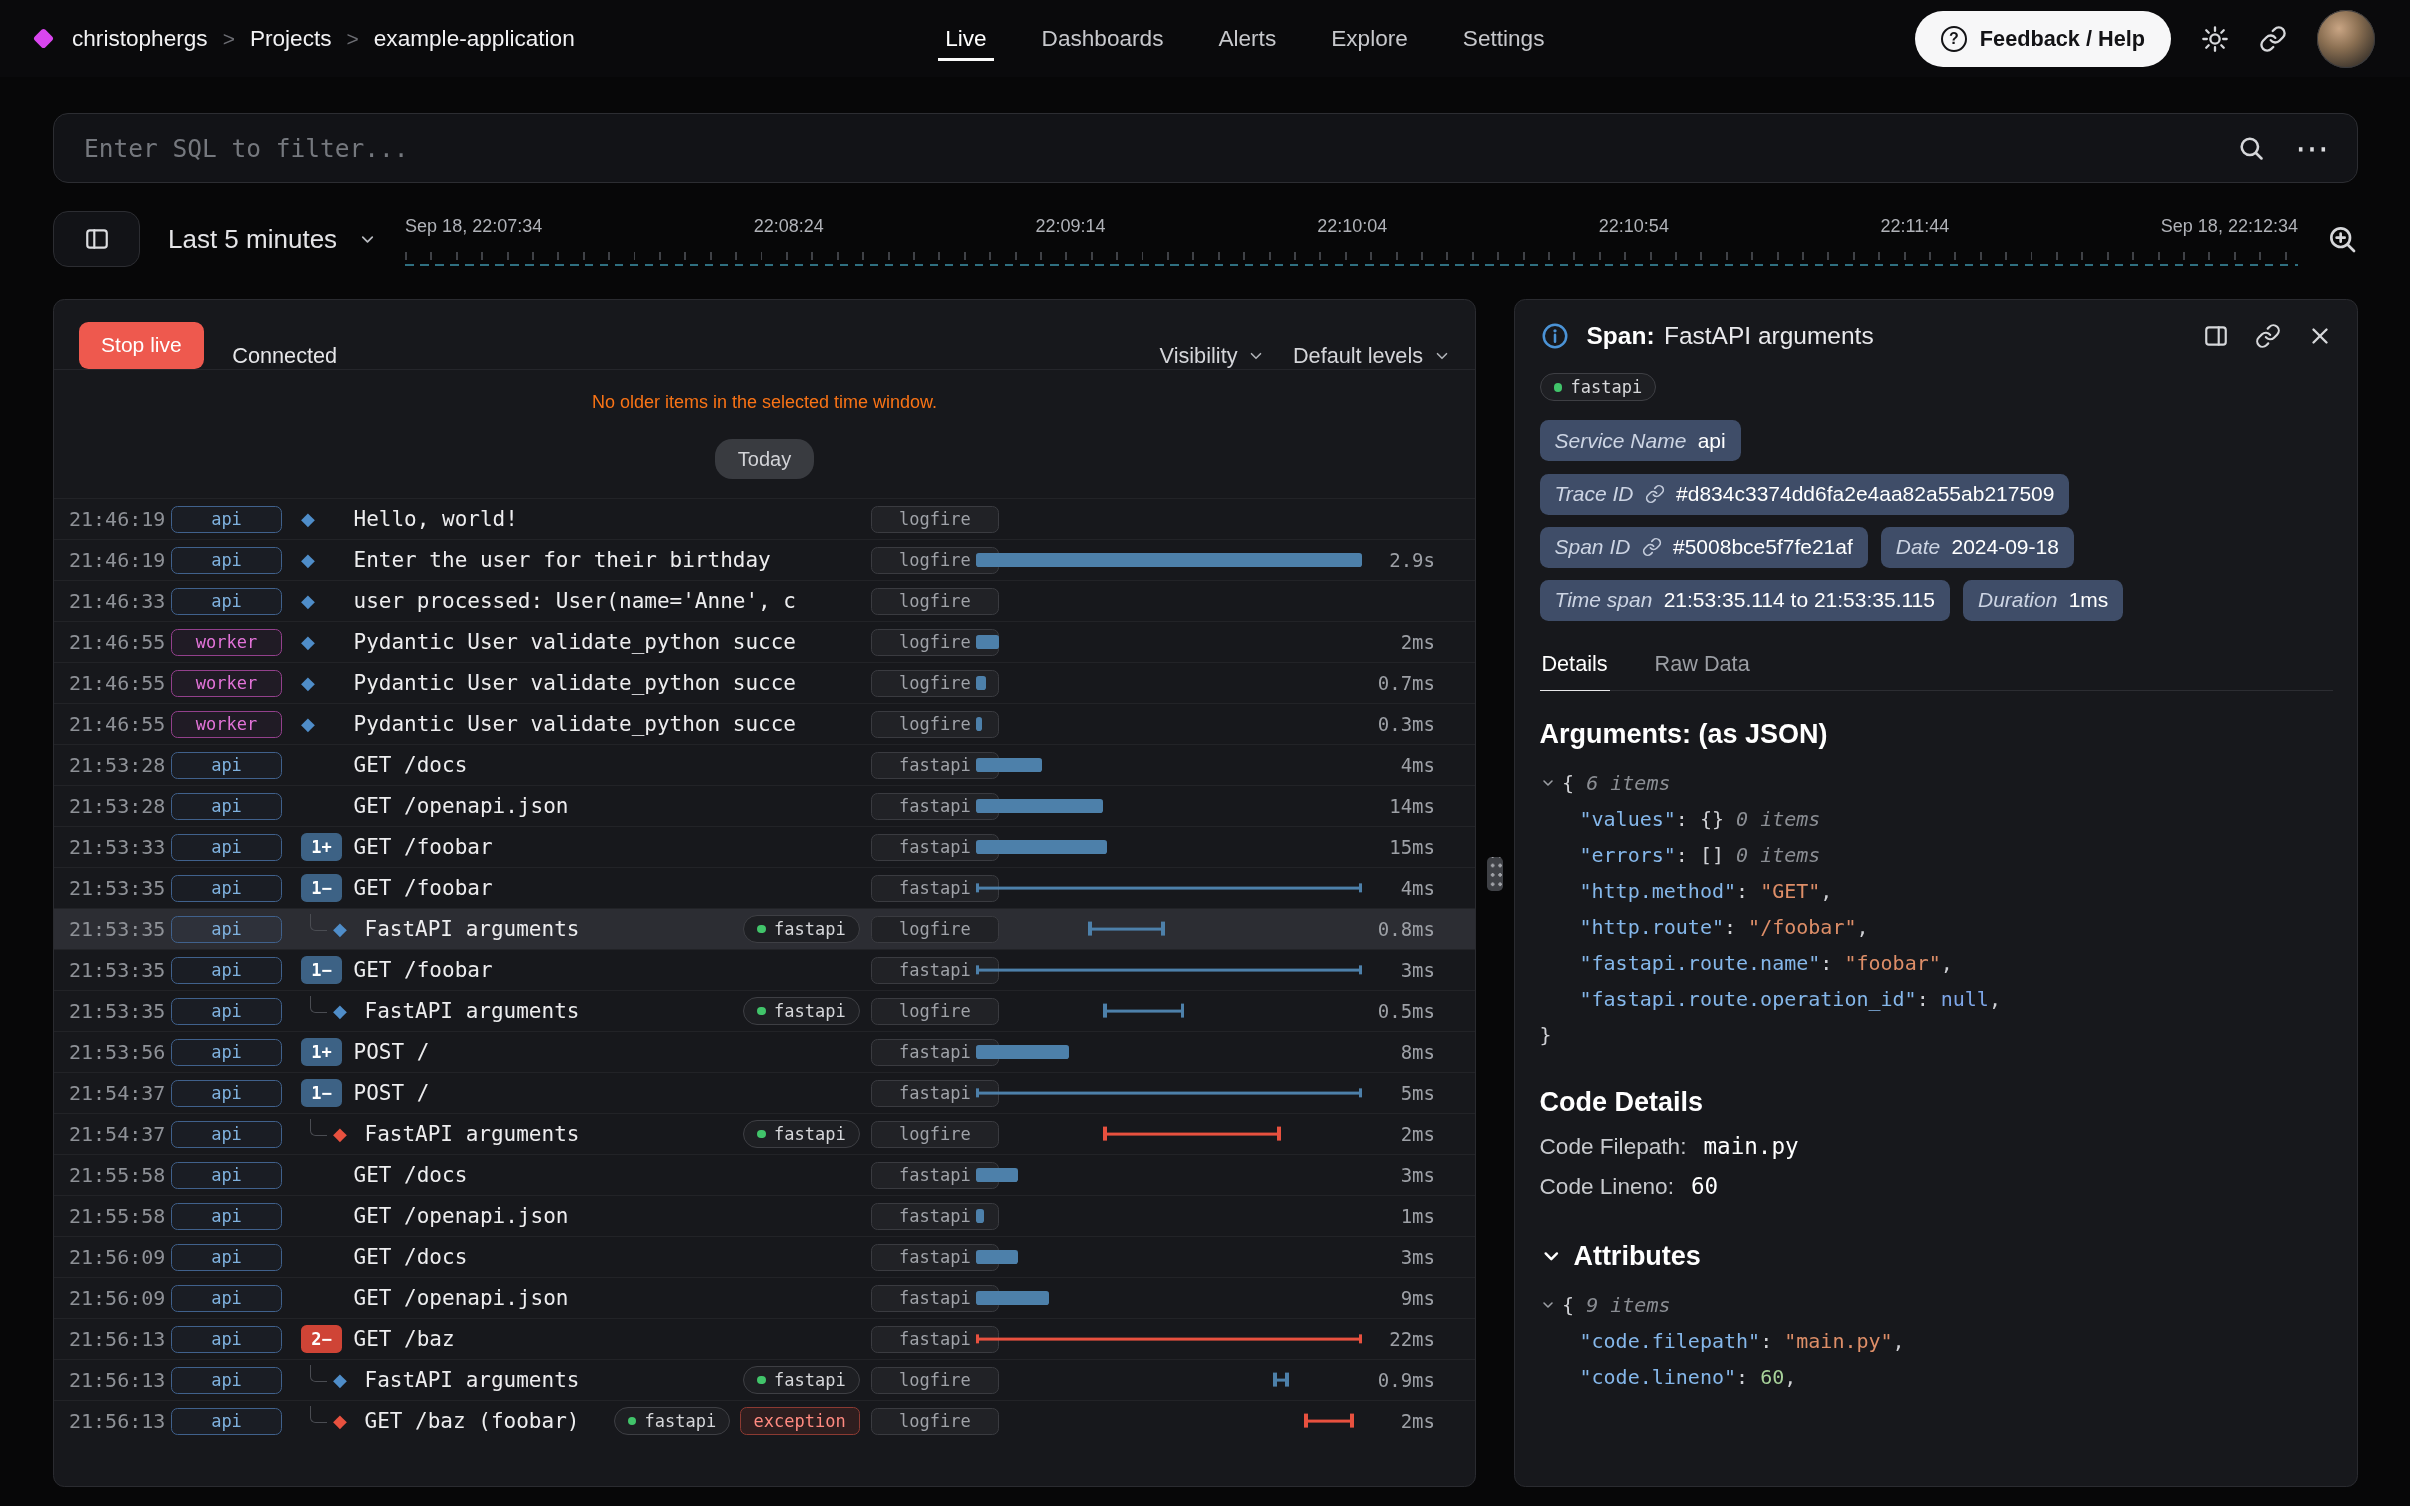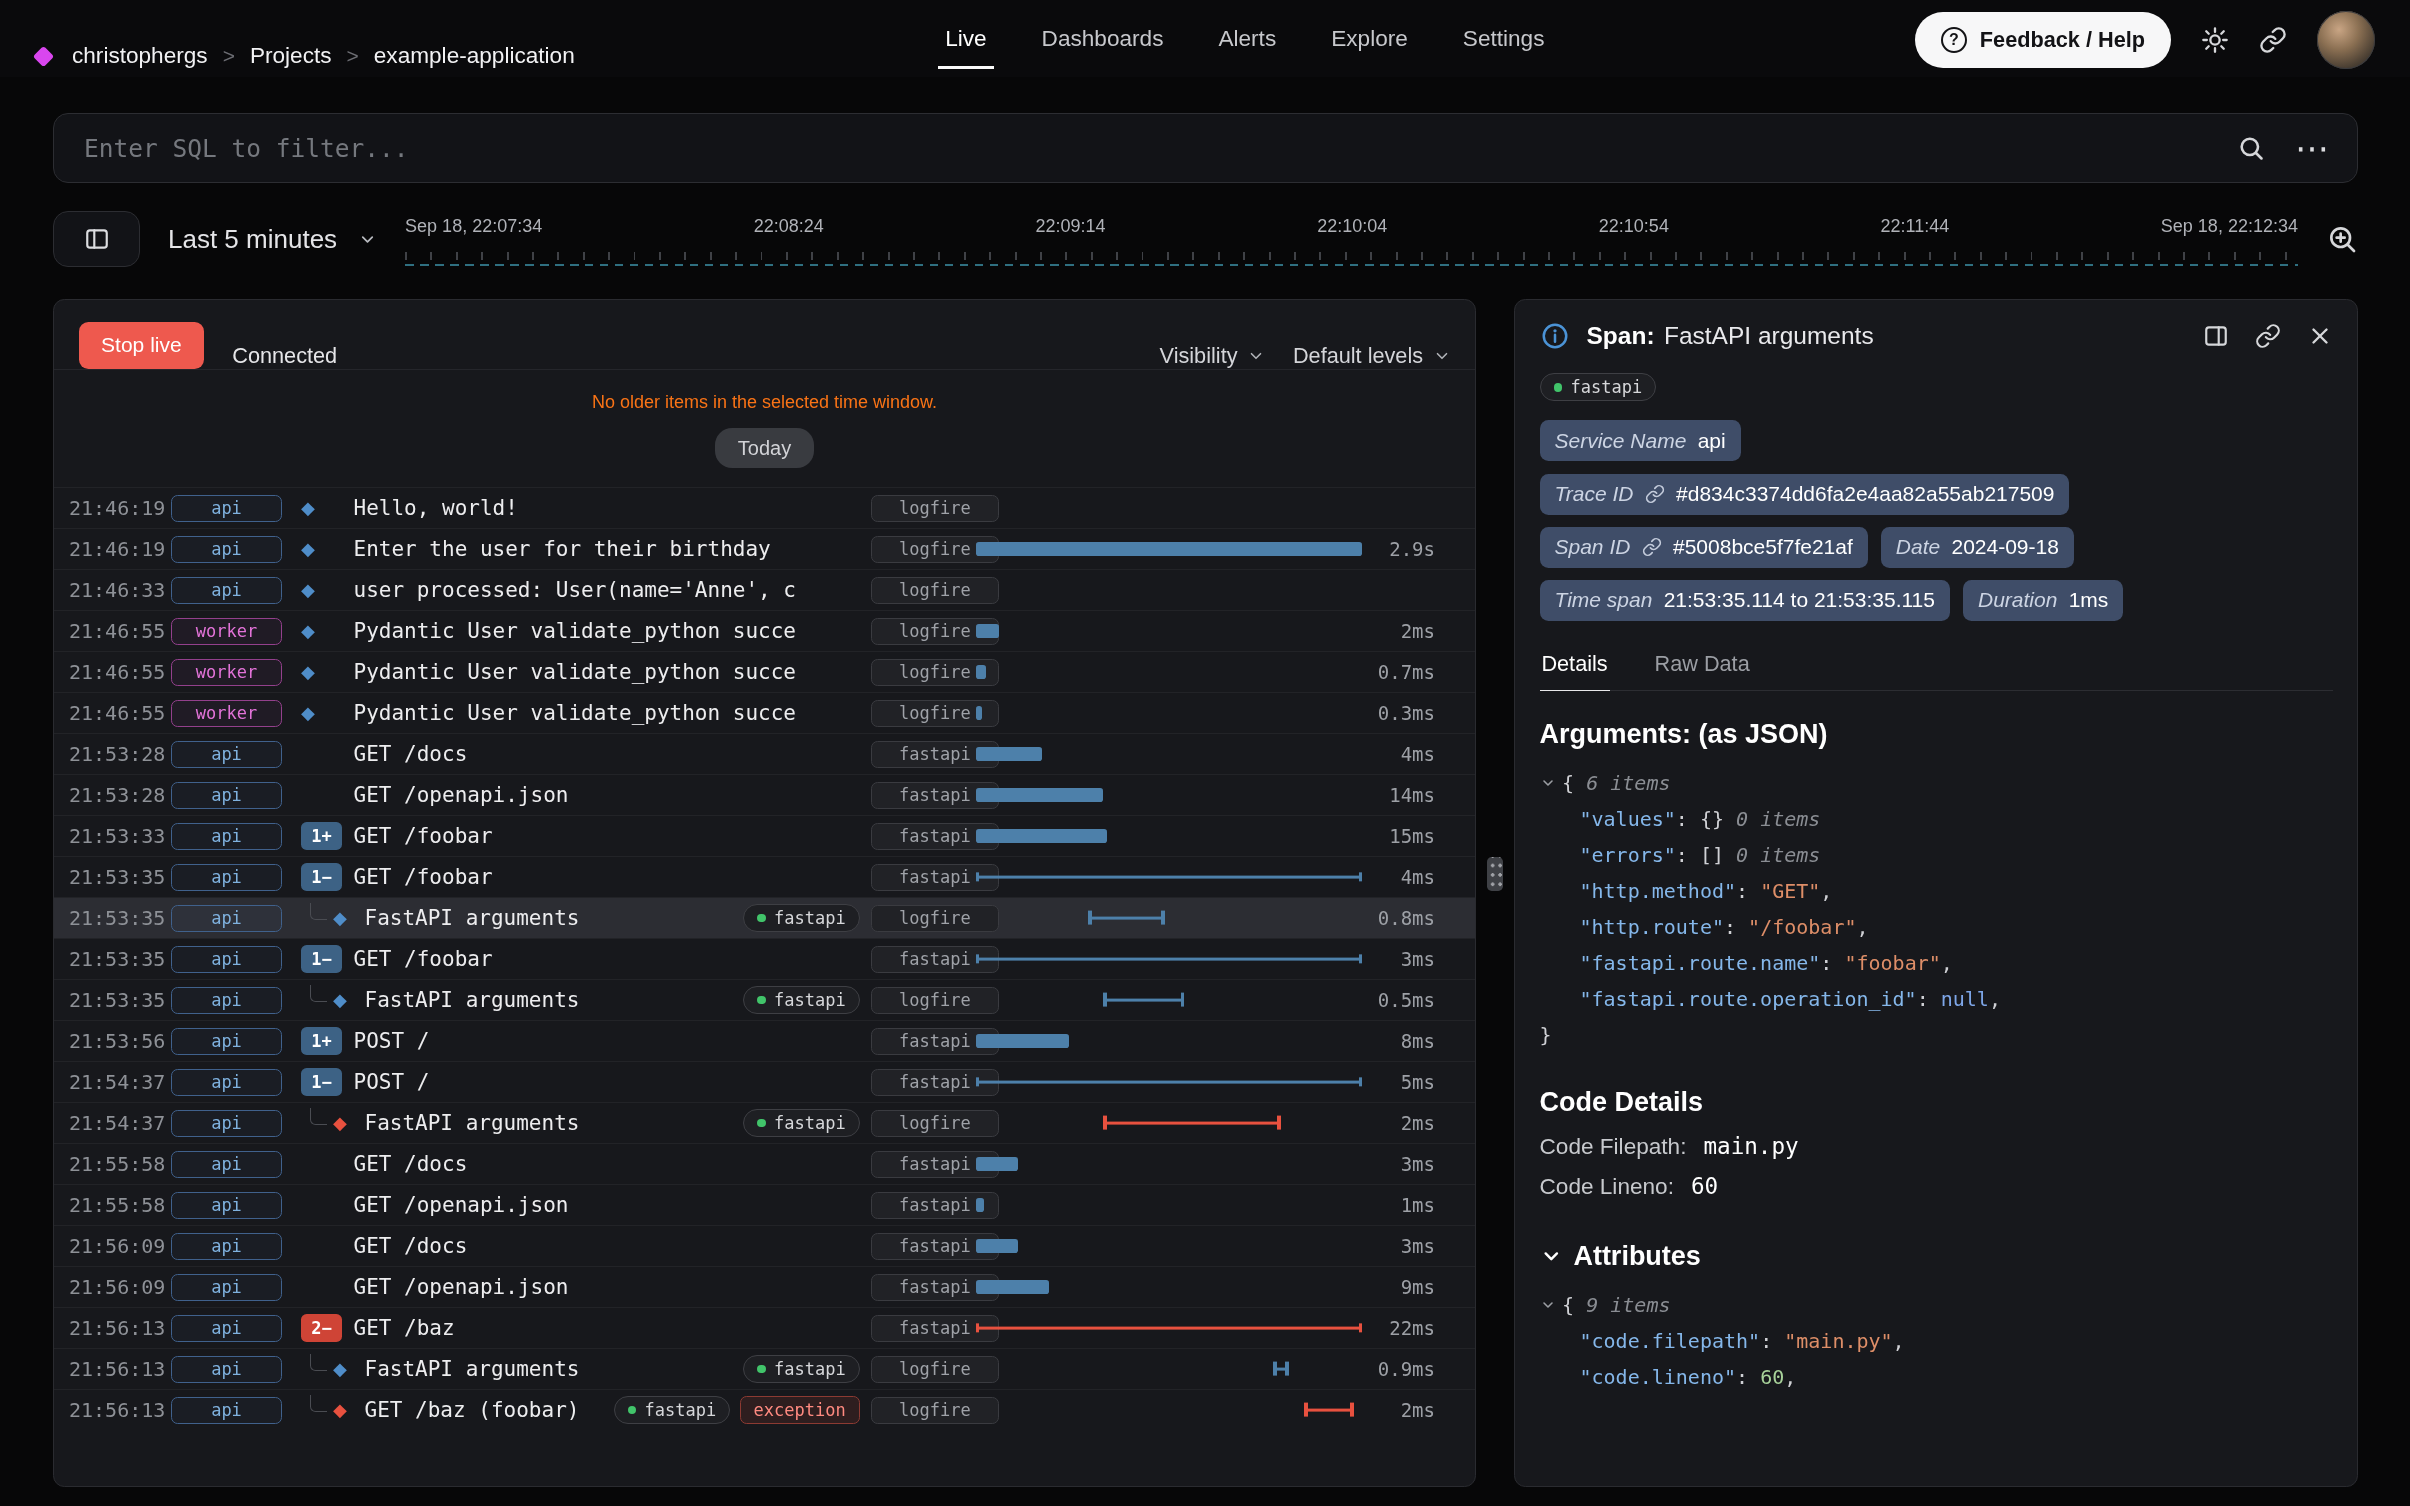--- a/index.html
+++ b/index.html
@@ -8,21 +8,21 @@
     --fastapi-dot-green:#41c46a; --meta-pill-bg:#3f4d68;
     --json-key:#85b7ea; --json-string:#de8e68; --json-null:#7ea6e8; --json-number:#a8d29a;
   }
   *{box-sizing:border-box}
   html,body{margin:0;padding:0}
   body{width:2411px;height:1507px;overflow:hidden;background:#070708;color:#e8e8ea;
        font-family:"Liberation Sans",sans-serif;}
   svg{display:block}
 
   
-  .topnav{height:77px;display:flex;align-items:flex-end;padding:8px 36px;background:#0a0a0c}
+  .topnav{height:77px;display:flex;align-items:center;padding:16px 36px;background:#0a0a0c}
   .brand{display:flex;align-items:center;gap:21px}
   .logo-diamond{width:15px;height:15px;transform:rotate(45deg);background:var(--logo-magenta);border-radius:2.8px;cursor:pointer;flex:none}
   .breadcrumb{display:flex;align-items:center;gap:15px;font-size:22.6px}
   .bc-item{color:#f2f2f4;cursor:pointer;white-space:nowrap}
   .bc-sep{color:#6c6d73;font-size:21px}
   .nav-tabs{display:flex;align-items:stretch;gap:55px;height:100%;margin-left:auto}
   .nav-tab{position:relative;display:flex;align-items:center;font-size:22.6px;color:#c7c8cc;cursor:pointer}
   .nav-tab.active{color:#fff}
   .nav-tab.active::after{content:"";position:absolute;left:-7.5px;right:-7.5px;bottom:0;height:2.8px;background:#fafafa}
   .nav-right{margin-left:auto;display:flex;align-items:center;gap:30px}
@@ -64,21 +64,21 @@
 
   
   .live-header{height:70px;display:flex;align-items:flex-end;gap:28px;padding:0 24.5px;border-bottom:0.9px solid #25262b;flex:none}
   .stop-live{background:var(--stop-live-bg);color:#fff;border:none;border-radius:9.4px;padding:11.3px 22.6px;font-size:21px;font-family:inherit;cursor:pointer}
   .connected{font-size:21.7px;color:#e6e6e9}
   .spacer{flex:1}
   .hdr-select{display:flex;align-items:center;gap:9.4px;font-size:21.7px;color:#d4d5d9;cursor:pointer;white-space:nowrap}
   .hdr-select svg{width:18px;height:18px;color:#aeb0b5}
   .notice{padding:22.6px 0 19px;text-align:center}
   .notice-text{font-size:18px;color:#f97316}
-  .today-btn{margin-top:15px;background:#393b40;color:#d2d3d7;border:none;border-radius:17px;padding:8.5px 22.6px;font-size:20px;font-family:inherit;cursor:pointer}
+  .today-btn{margin-top:26px;background:#393b40;color:#d2d3d7;border:none;border-radius:17px;padding:8.5px 22.6px;font-size:20px;font-family:inherit;cursor:pointer}
   .rows{flex:1;overflow:hidden}
   .row{display:flex;align-items:center;height:41px;border-top:0.9px solid #222327;padding-left:15px;cursor:pointer}
   .row.selected{background:#2c2d33}
   .rt{width:102px;flex:none;font:20px "DejaVu Sans Mono",monospace;color:#8e9197}
   .rsvc{width:130px;flex:none;display:flex}
   .pill{display:inline-flex;align-items:center;justify-content:center;width:111px;height:27px;border-radius:6.6px;font:17px "DejaVu Sans Mono",monospace}
   .svc-api{color:var(--api-tag);border:1.4px solid #40618c;background:rgba(90,140,200,.05)}
   .svc-worker{color:var(--worker-tag);border:1.4px solid #93408c;background:rgba(220,100,210,.05)}
   .iz{flex:none;display:flex;align-items:center;min-width:45px;gap:5.6px}
   .iz.child{padding-left:9.4px;min-width:56px}

